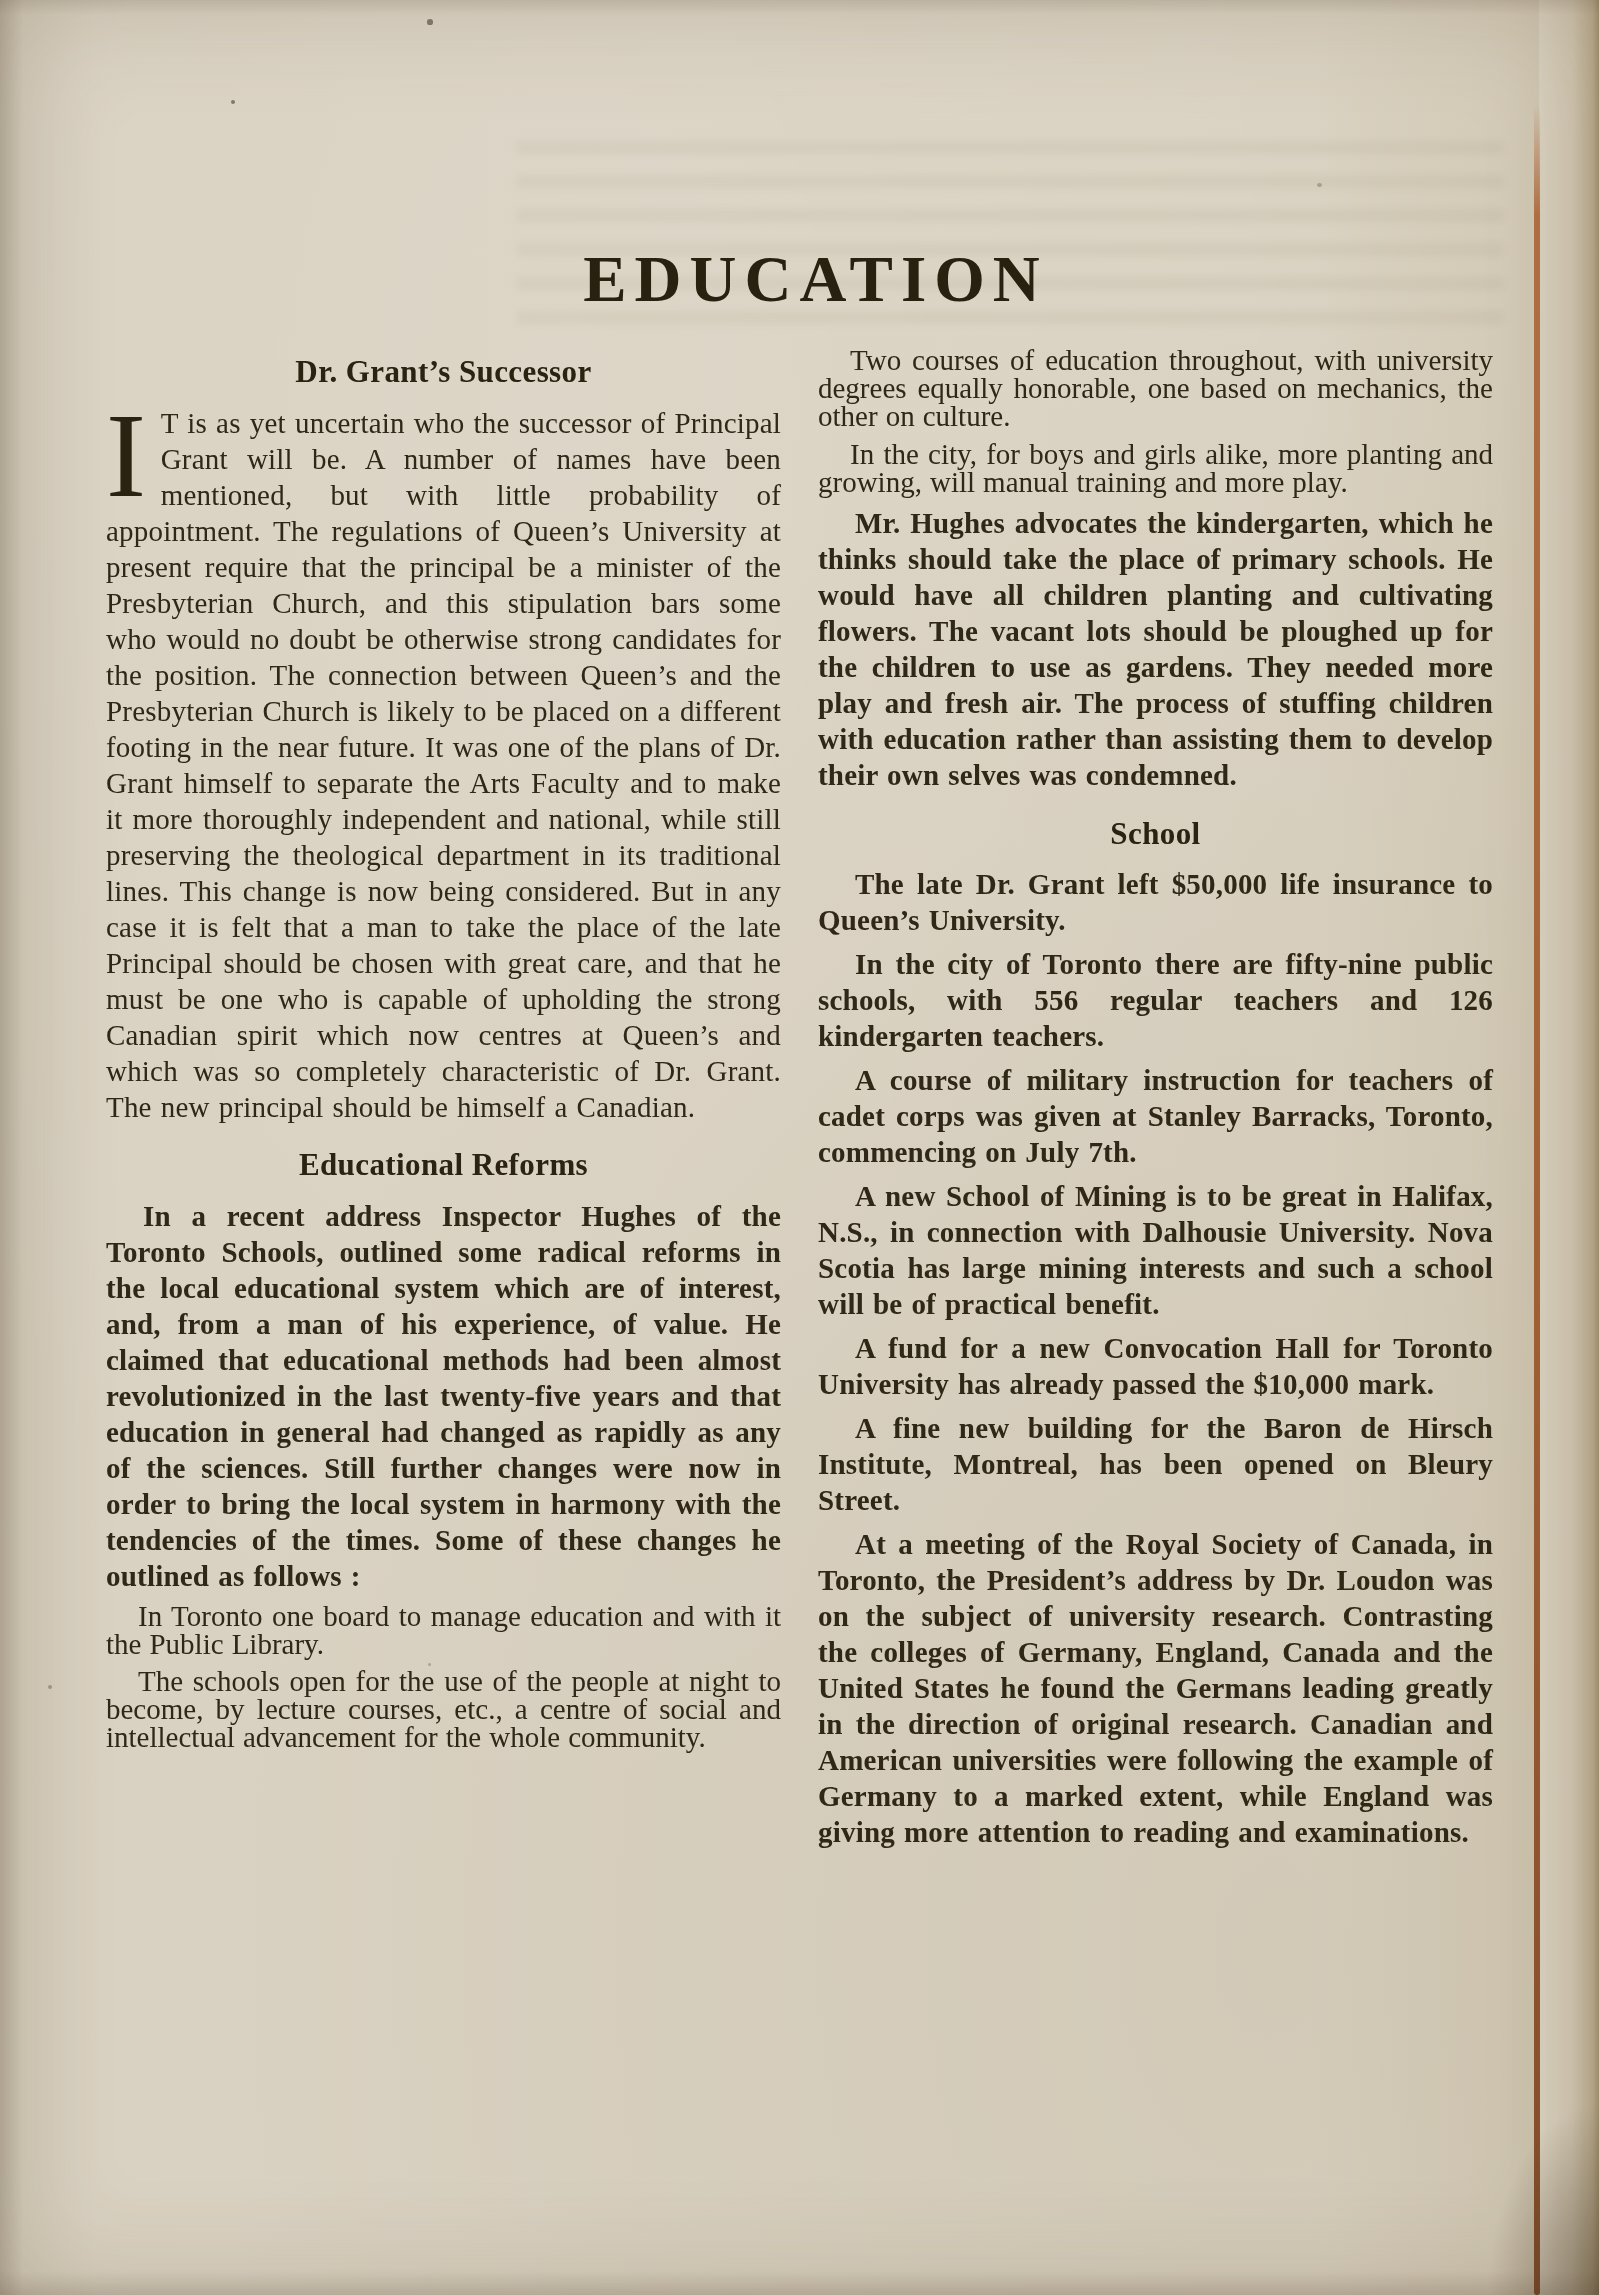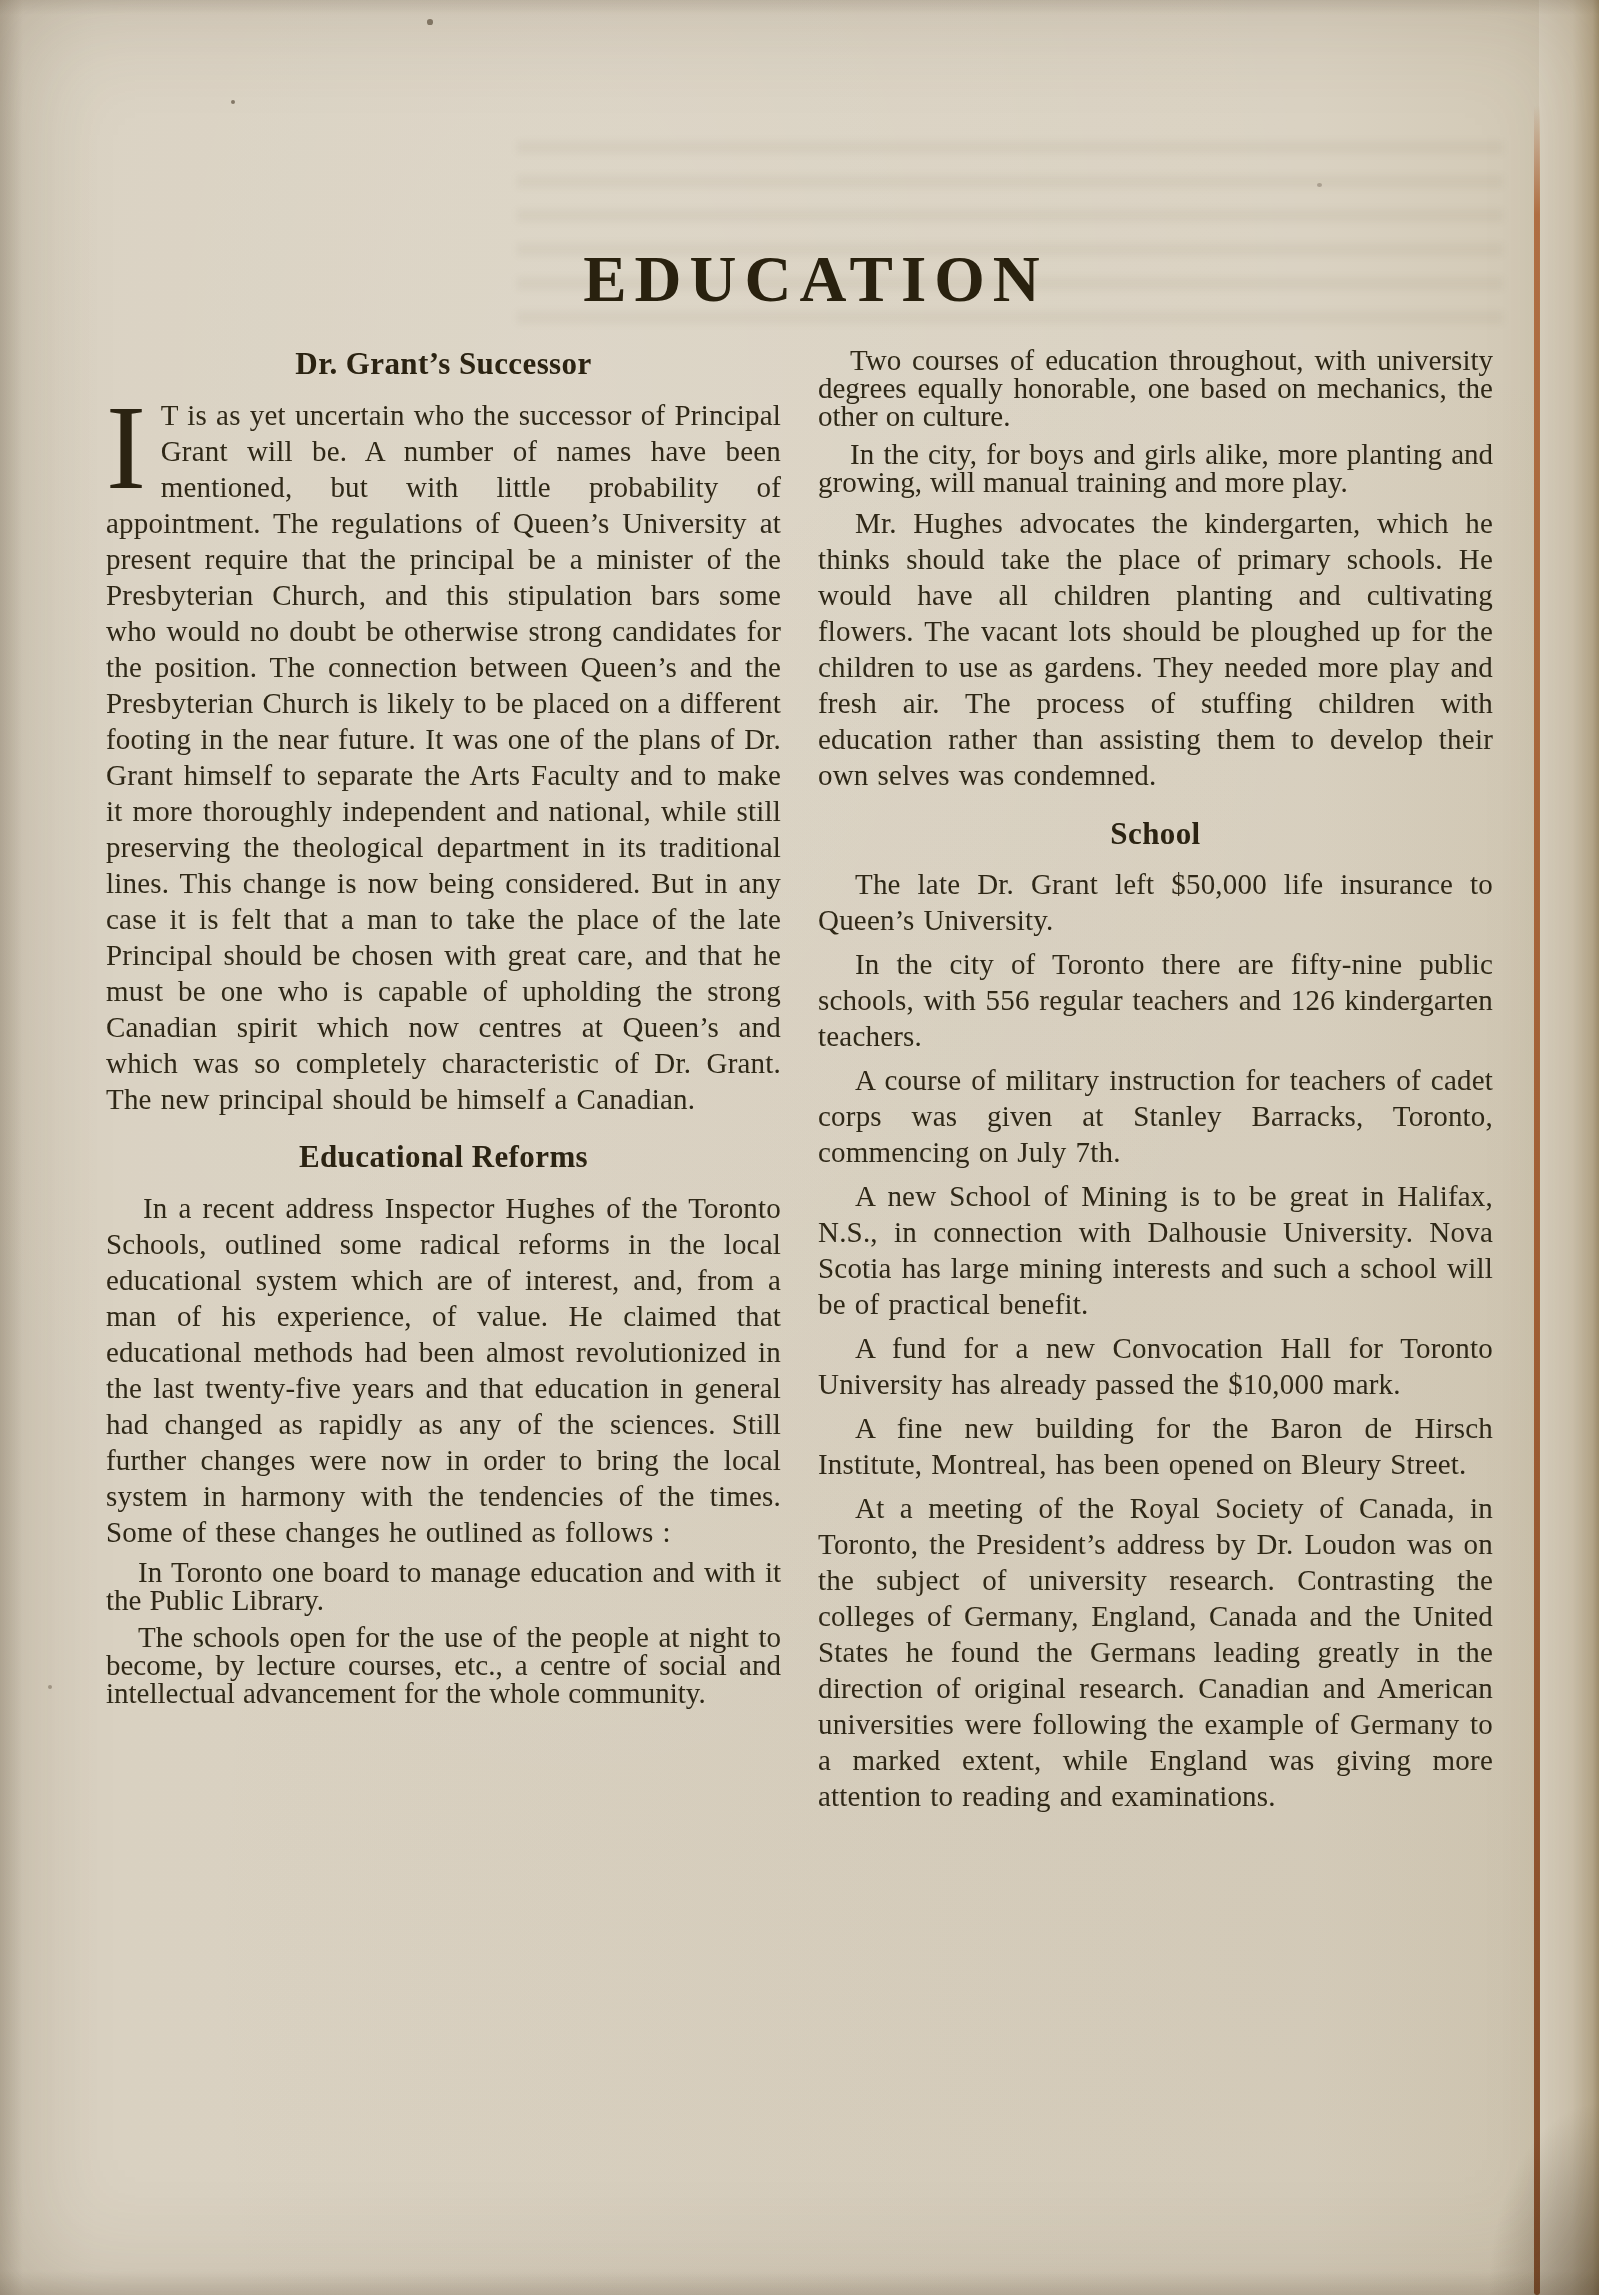--- a/index.html
+++ b/index.html
@@ -92,31 +92,31 @@
   .col { width: 675px; }
 
   h2.section-heading {
     font-size: 31px;
     font-weight: bold;
     text-align: center;
     margin: 22.6px 0 14.5px;
     color: #2b2312;
     letter-spacing: 0.4px;
   }
-  h2.first-heading { margin-top: 0; }
+  h2.first-heading { margin-top: 8px; }
 
   p.body {
     font-size: 29px;
     line-height: 36px;
     text-align: justify;
     margin: 0 0 8px;
     letter-spacing: 0.2px;
     word-spacing: 1.6px;
   }
-  p.indent { text-indent: 37px; }
+  p.indent { text-indent: 37px; font-weight: bold; }
   p.small {
     font-size: 29px;
     line-height: 28px;
     text-align: justify;
     text-indent: 32px;
     margin: 0 0 9.7px;
     word-spacing: 0.8px;
   }
   .dropcap {
     float: left;

